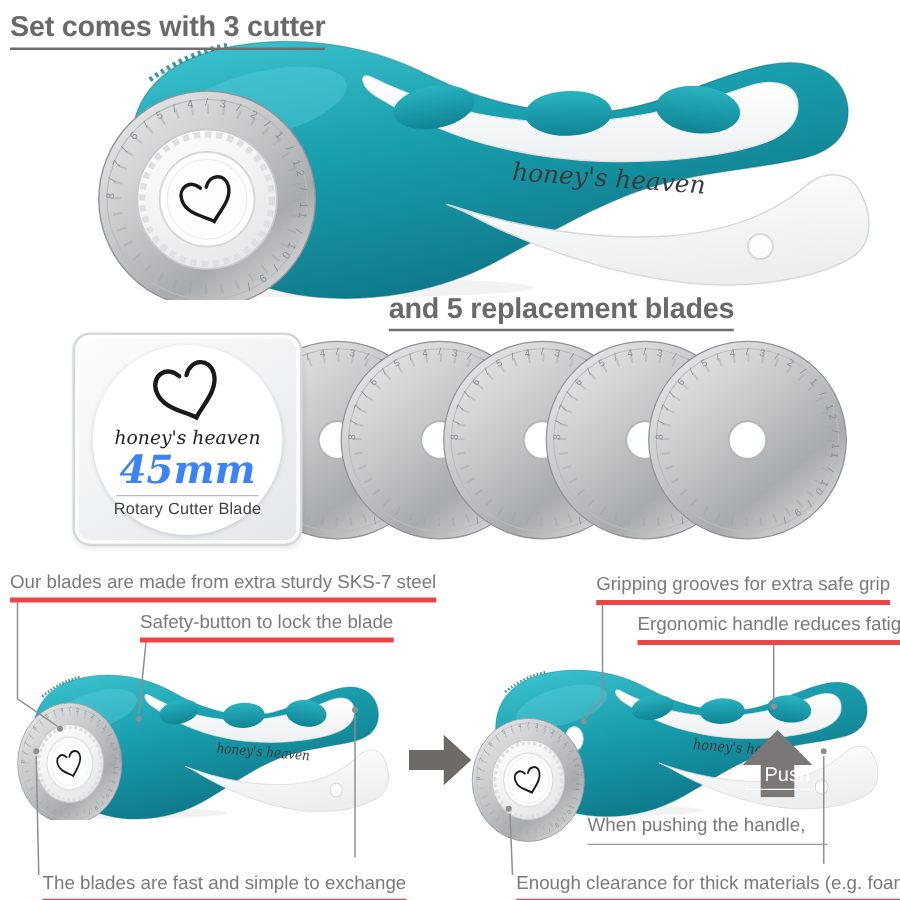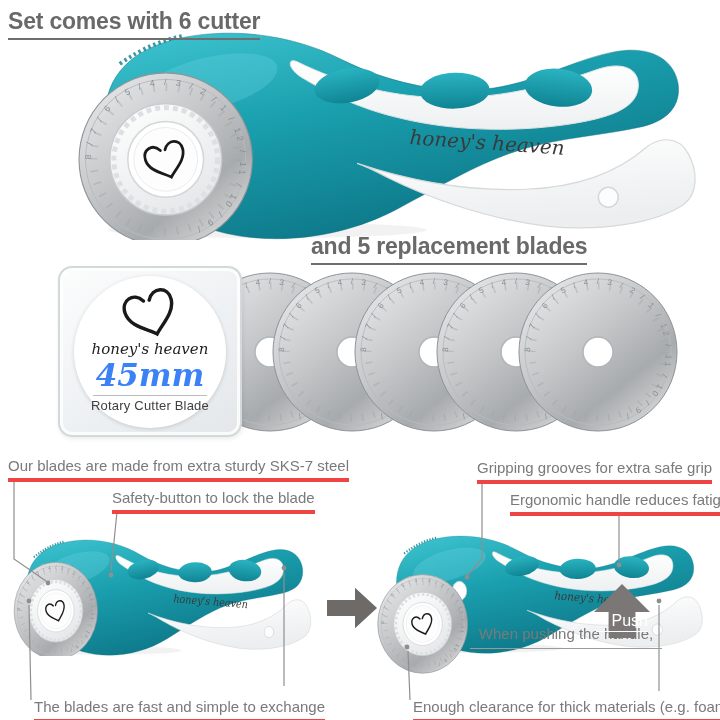--- a/index.html
+++ b/index.html
@@ -33,21 +33,21 @@
   .case-count{font-size:13.5px;font-weight:bold;color:#1a1a1a;margin-top:5px;}
   
   .lbl{position:absolute;font-size:15px;color:#7a7a7a;white-space:nowrap;z-index:6;
        border-bottom:4px solid #ef4444;padding-bottom:3px;line-height:1.1;}
   #lbl-sks{left:8px;top:458px;}
   #lbl-safety{left:112px;top:490px;}
   #lbl-antislip{left:84px;top:665px;}
   #lbl-exchange{left:34px;top:699px;}
   #lbl-grip{left:477px;top:460px;}
   #lbl-ergo{left:510px;top:492px;}
-  #lbl-pushdesc{position:absolute;left:470px;top:623px;width:192px;text-align:center;
+  #lbl-pushdesc{position:absolute;left:470px;top:650px;width:192px;text-align:left;
                 font-size:15px;color:#7a7a7a;line-height:1.4;z-index:6;
                 border-bottom:1px solid #9a9a9a;padding-bottom:4px;}
   #lbl-clearance{left:413px;top:699px;}
   #callouts{position:absolute;left:0;top:455px;width:720px;height:265px;z-index:5;}
   
   .flow-arrow{position:absolute;left:327px;top:586px;width:50px;height:44px;background:#6e6a68;
               clip-path:polygon(0% 32%,56% 32%,56% 4%,100% 50%,56% 96%,56% 68%,0% 68%);z-index:4;}
   .push-arrow{position:absolute;left:594px;top:584px;width:56px;height:54px;background:#7b7776;
               clip-path:polygon(50% 0%,100% 52%,74% 52%,74% 100%,26% 100%,26% 52%,0% 52%);z-index:6;}
   .push-text{position:absolute;left:596px;top:612px;width:52px;text-align:right;z-index:7;
@@ -135,21 +135,21 @@
         <circle cx="108" cy="134" r="52" fill="none" stroke="#dde0e2" stroke-width="5" stroke-dasharray="5 4"></circle>
         <circle cx="108" cy="134" r="38" fill="#ffffff" stroke="#d3d7d9" stroke-width="1.5"></circle>
         <circle cx="108" cy="134" r="32" fill="#fdfdfd" stroke="#e9ebec" stroke-width="1"></circle>
         <g transform="translate(108,134) rotate(-18) scale(0.78)">
             <use href="#heart-mark"></use>
           </g>
       </g>
     </defs>
   </svg>
 
-  <h1 class="headline" id="hl1">Set comes with 6 cutter</h1>
+  <h1 class="headline" id="hl1">Set comes with 3 cutter</h1>
   <h2 class="headline" id="hl2">and 5 replacement blades</h2>
 
   <svg id="main-cutter" class="cutter-svg" viewBox="0 0 650 215" preserveAspectRatio="none">
     <use href="#rc-body"></use>
       <use href="#rc-blade"></use>
   </svg>
 
   <svg id="blades-row" viewBox="0 0 516 172">
     <use href="#rc-disc" transform="translate(84,86)"></use>
     <use href="#rc-disc" transform="translate(166,86)"></use>

